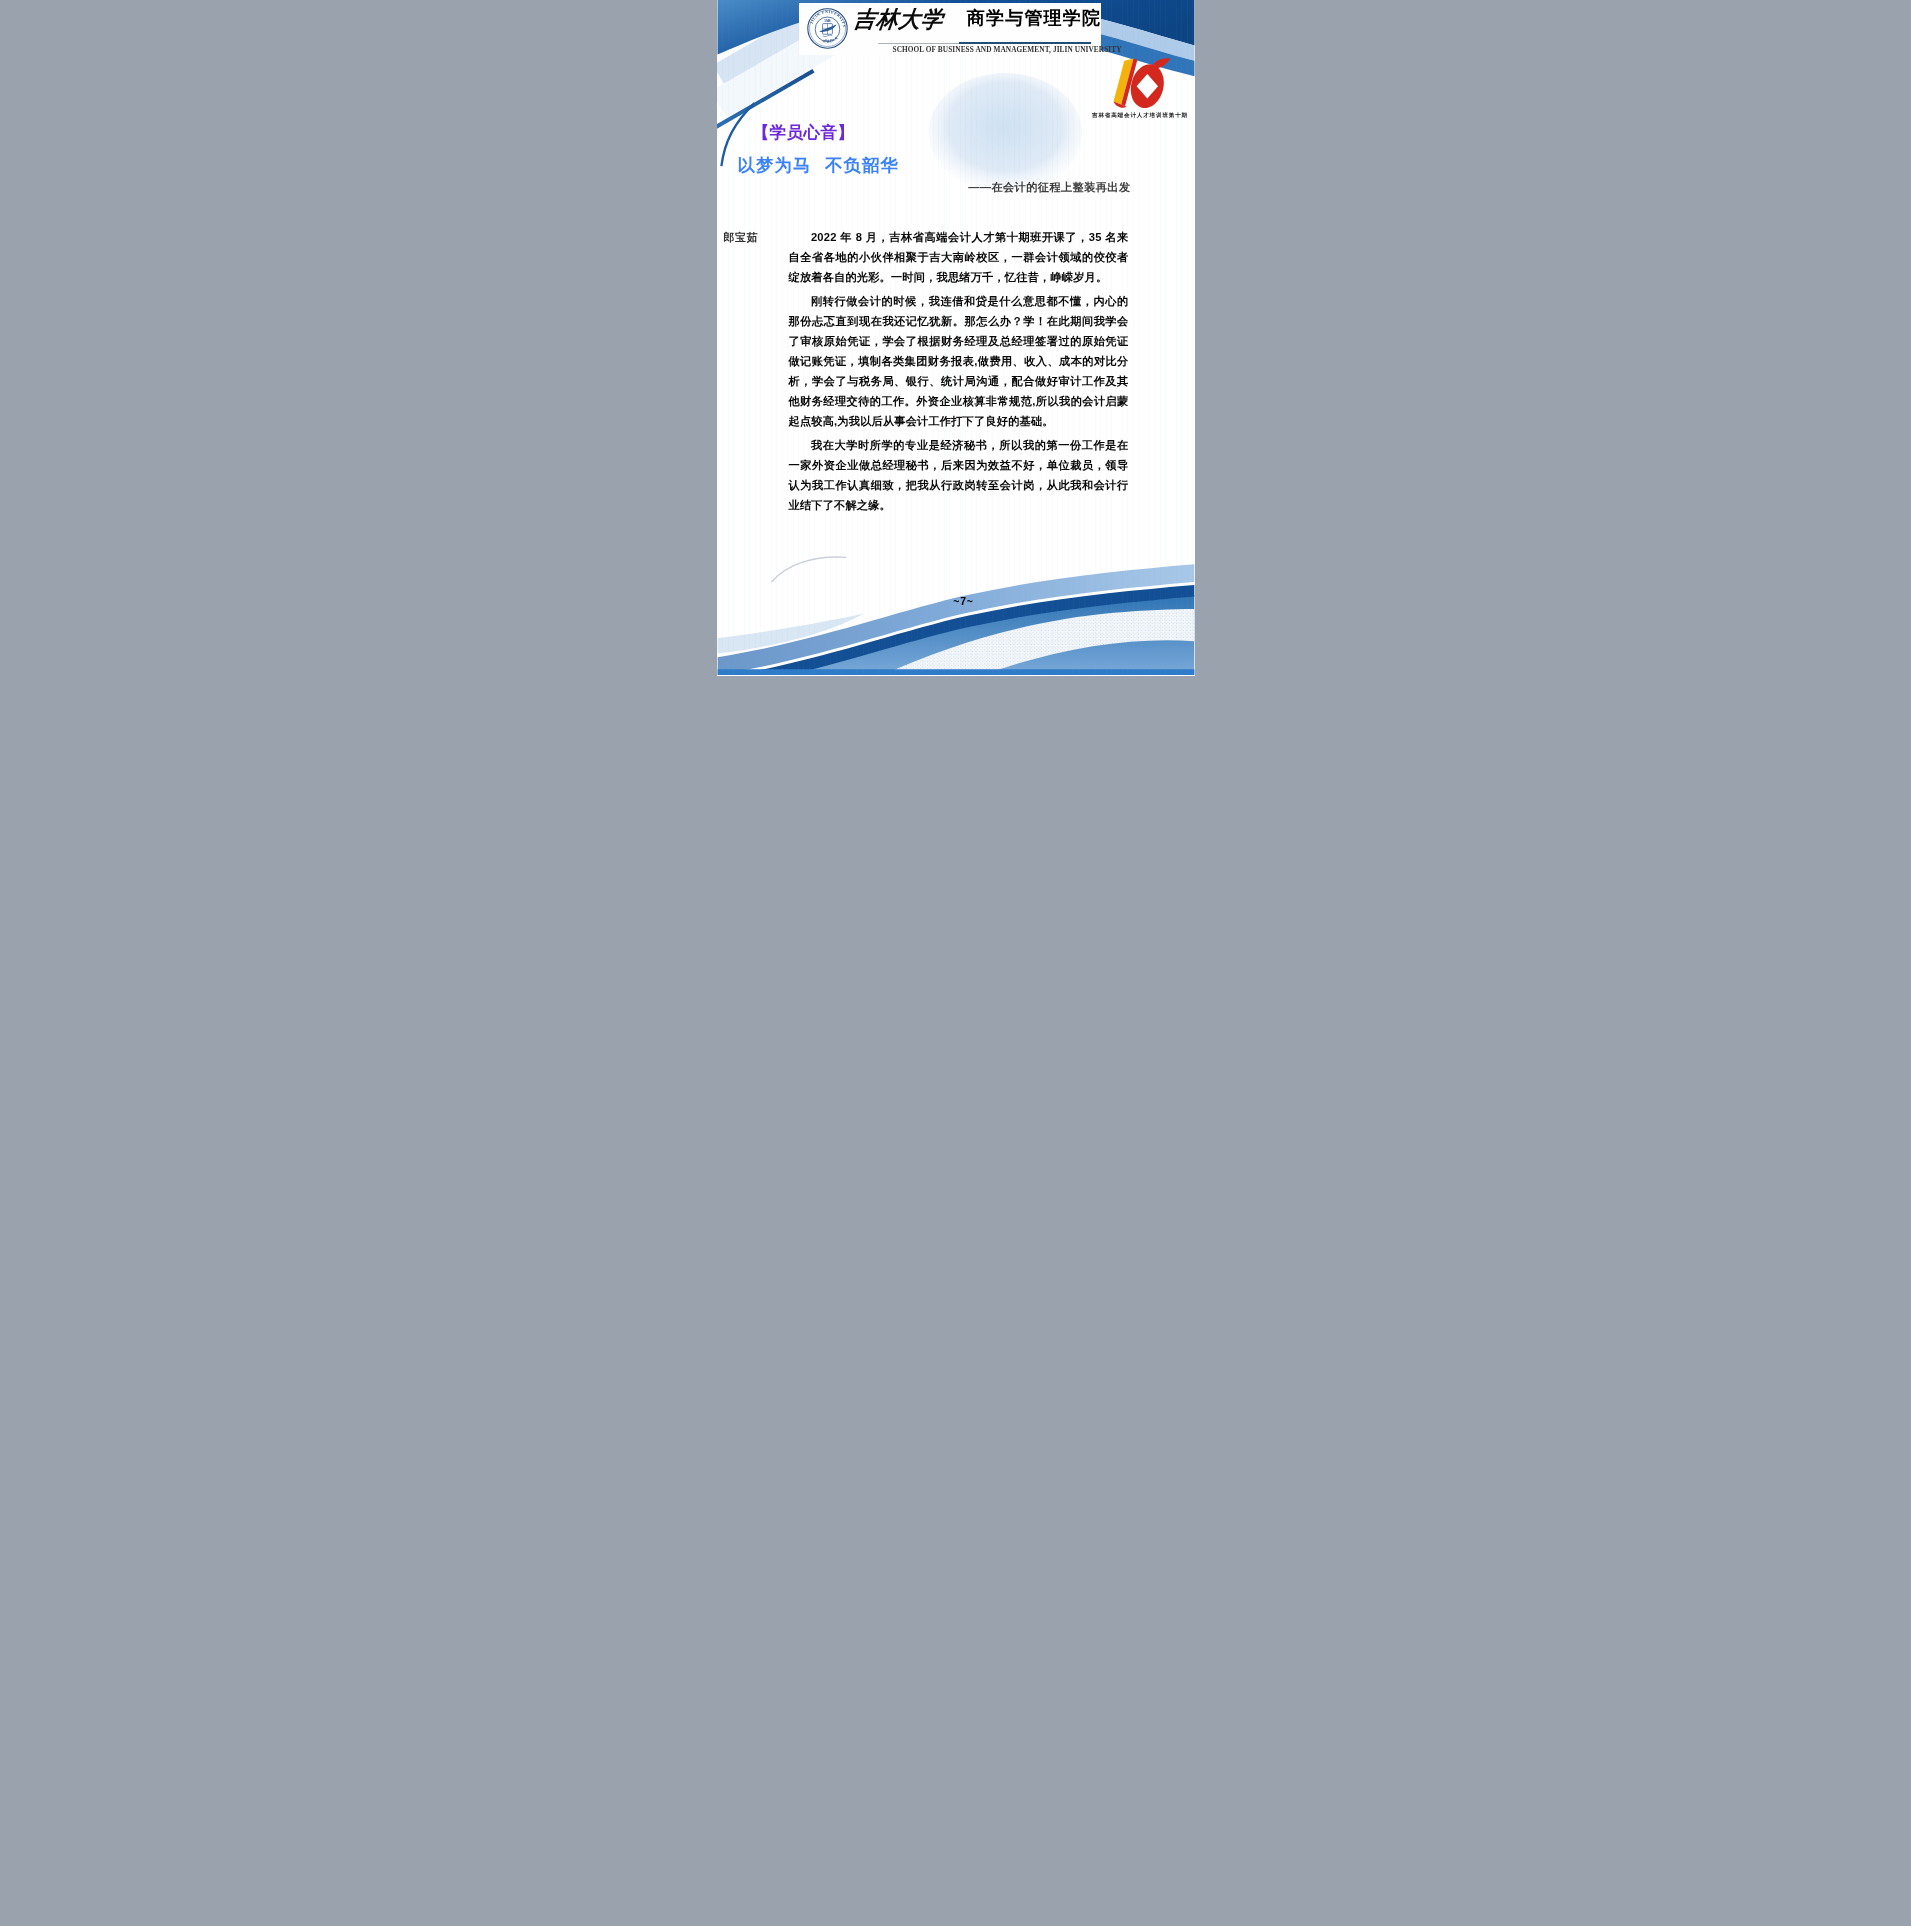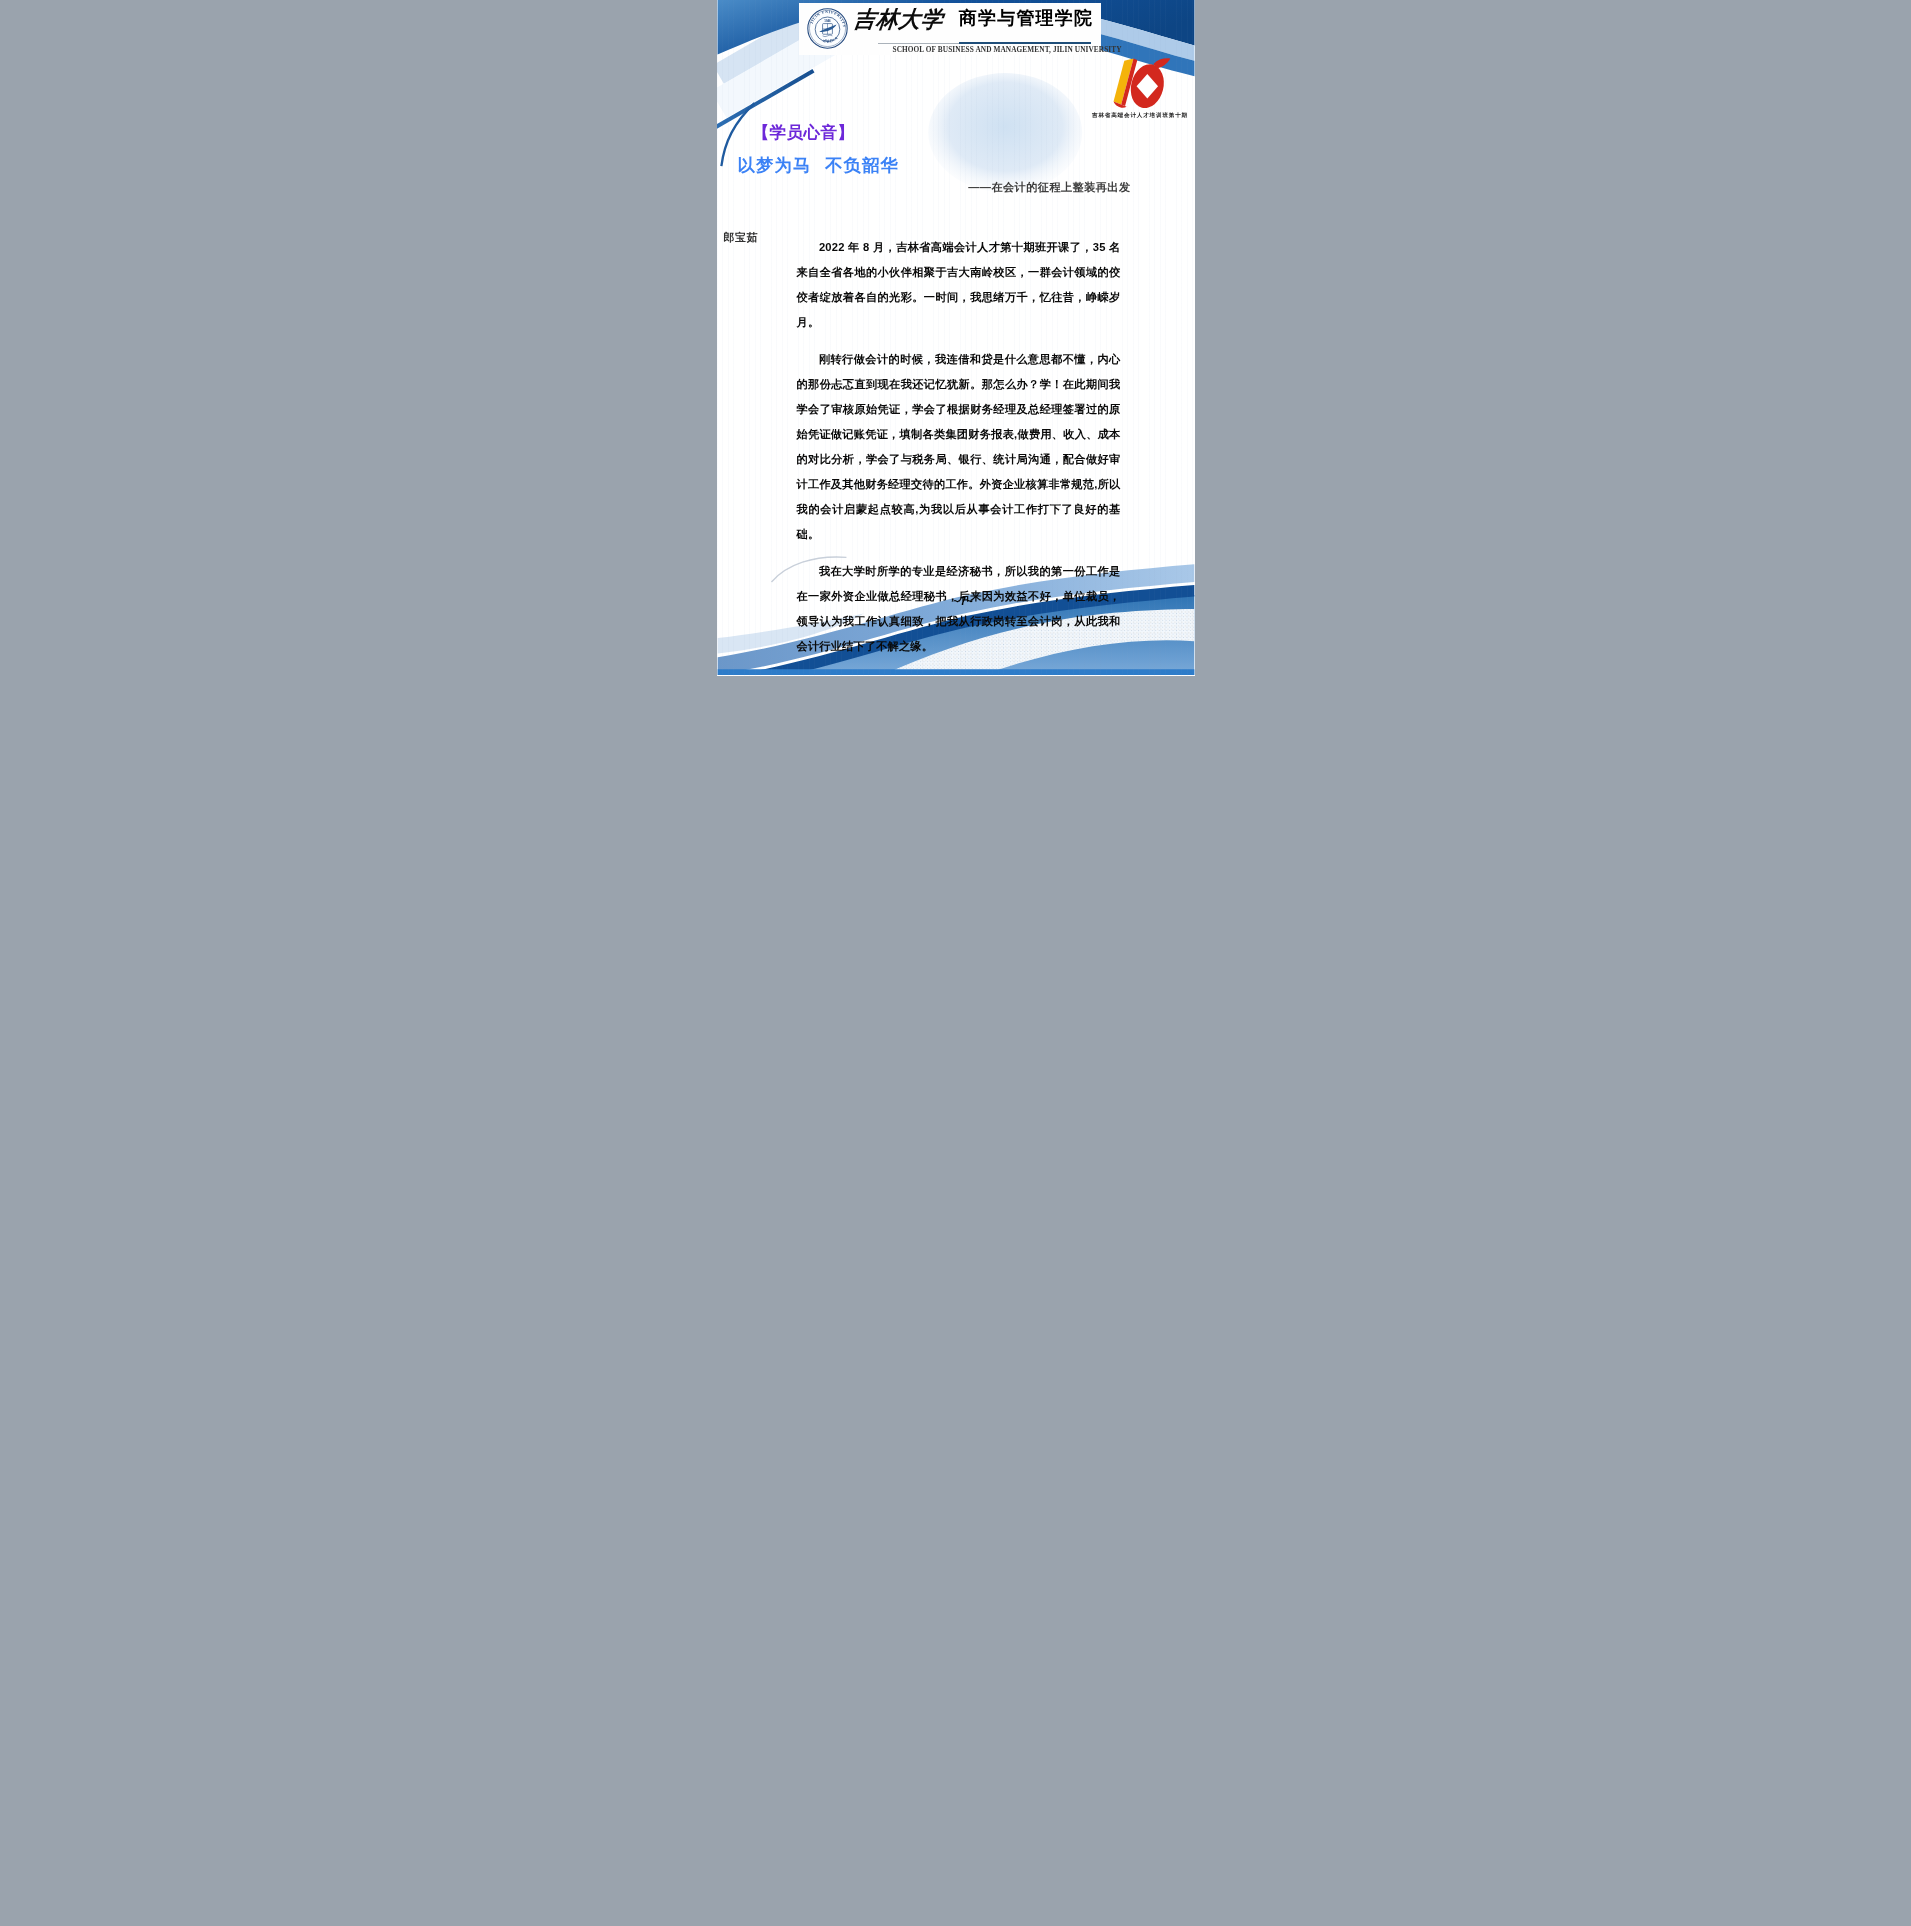--- a/index.html
+++ b/index.html
@@ -39,21 +39,21 @@
     background:#fefefe;
   }
   .seal{position:absolute;left:8.5px;top:5.4px;}
   .cn-line{position:absolute;left:55px;top:1.5px;white-space:nowrap;}
   .calli{
     display:inline-block;font-family:"Liberation Serif",serif;font-weight:700;font-style:italic;
     font-size:21.6px;letter-spacing:0.8px;color:#0c0c0c;transform:skewX(-7deg) scaleY(1.05);
   }
   .school-cn{
     display:inline-block;font-size:18px;font-weight:900;letter-spacing:1.2px;color:#000;
-    margin-left:14px;vertical-align:2.3px;font-family:"Liberation Sans",sans-serif;
+    margin-left:22px;vertical-align:2.3px;font-family:"Liberation Sans",sans-serif;
   }
   .divider{position:absolute;left:79px;top:39px;width:214px;display:flex;align-items:flex-start;}
   .divider .seg-gray{width:38%;height:1.2px;margin-top:0.8px;background:#aab2ba;}
   .divider .seg-navy{width:62%;height:1.9px;background:#1f4e79;}
   .school-en{
     position:absolute;left:58px;top:42px;width:239px;white-space:nowrap;
     font-family:"Liberation Serif",serif;font-weight:700;font-size:7.3px;
     letter-spacing:0.1px;color:#333;margin-left:36px;
   }
   
@@ -74,21 +74,21 @@
   .subtitle{
     position:absolute;right:64px;top:180px;z-index:2;
     font-size:11.2px;font-weight:700;color:#3d3d3d;letter-spacing:0.4px;
   }
   .author{
     position:absolute;left:0;right:0;top:203px;z-index:2;text-align:left;padding-left:7px;
     font-size:10.8px;font-weight:700;color:#303030;letter-spacing:0.8px;margin-top:28px;
   }
   .body-text{position:absolute;left:68px;top:223px;width:348px;z-index:2;}
   .body-text p{
-    margin:12px;font-size:11.2px;line-height:25px;font-weight:700;color:#0a0a0a;
+    margin:4px;font-size:11.2px;line-height:20px;font-weight:700;color:#0a0a0a;
     text-align:justify;text-indent:2em;letter-spacing:0.2px;
   }
   
   .dots-bottom{position:absolute;left:0;top:541px;width:478px;height:135px;z-index:0;background-color:#fff;}
   .bottom-svg{position:absolute;left:0;top:542px;z-index:1;}
   .page-number{
     position:absolute;left:0;right:0;top:596px;z-index:2;text-align:center;padding-left:16px;
     font-size:10.4px;font-weight:700;color:#000;letter-spacing:0.8px;
   }
 </style>

